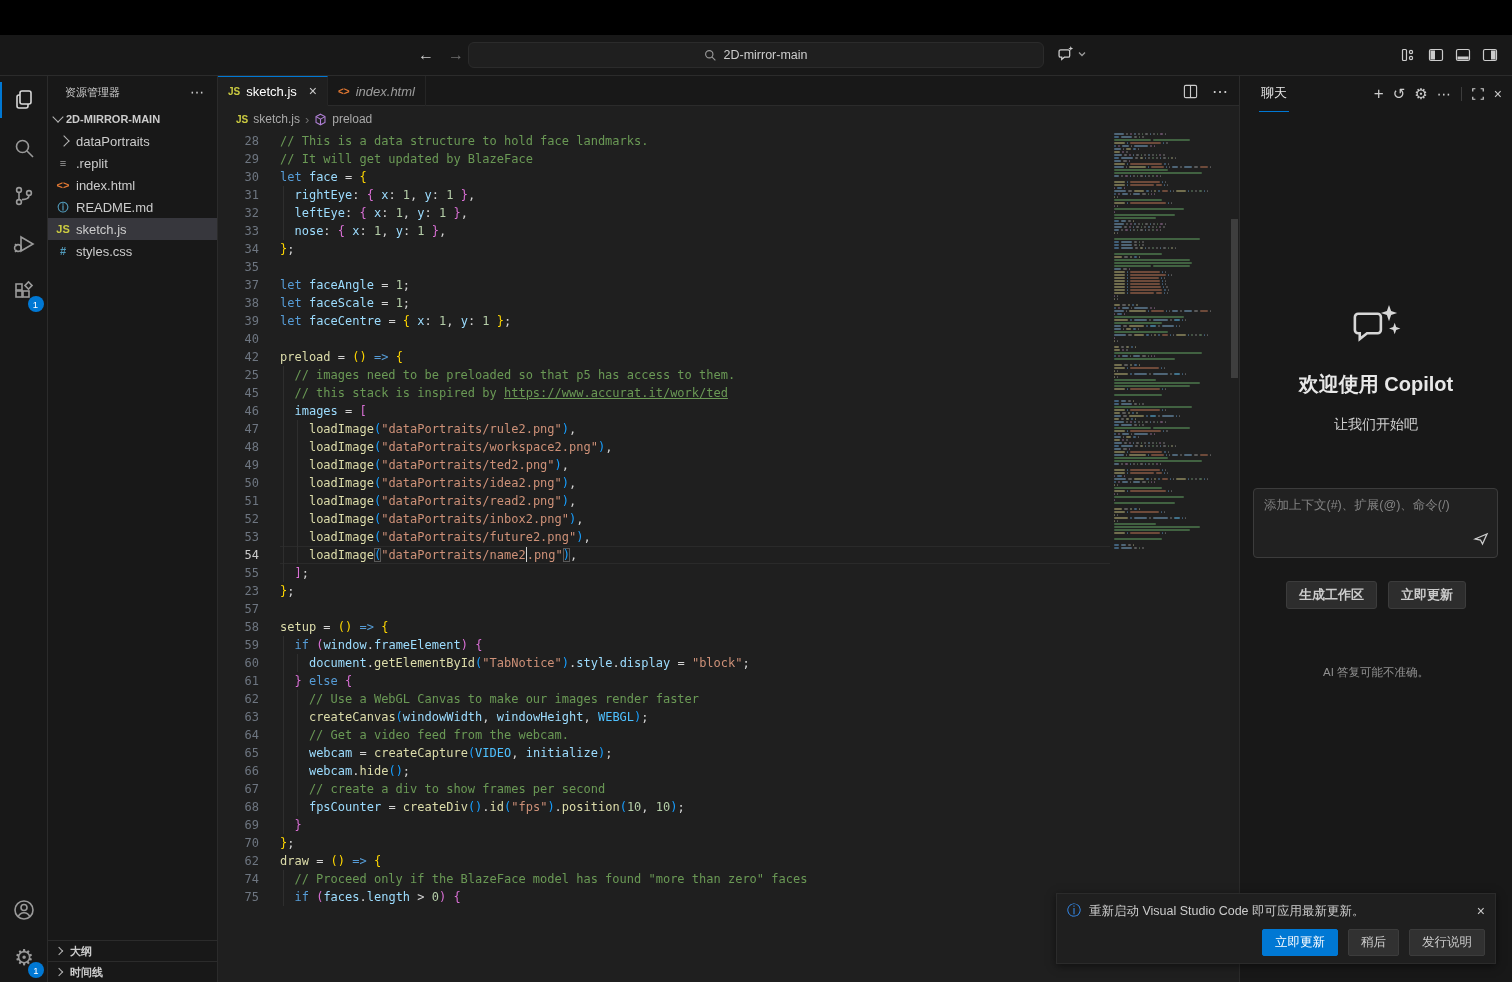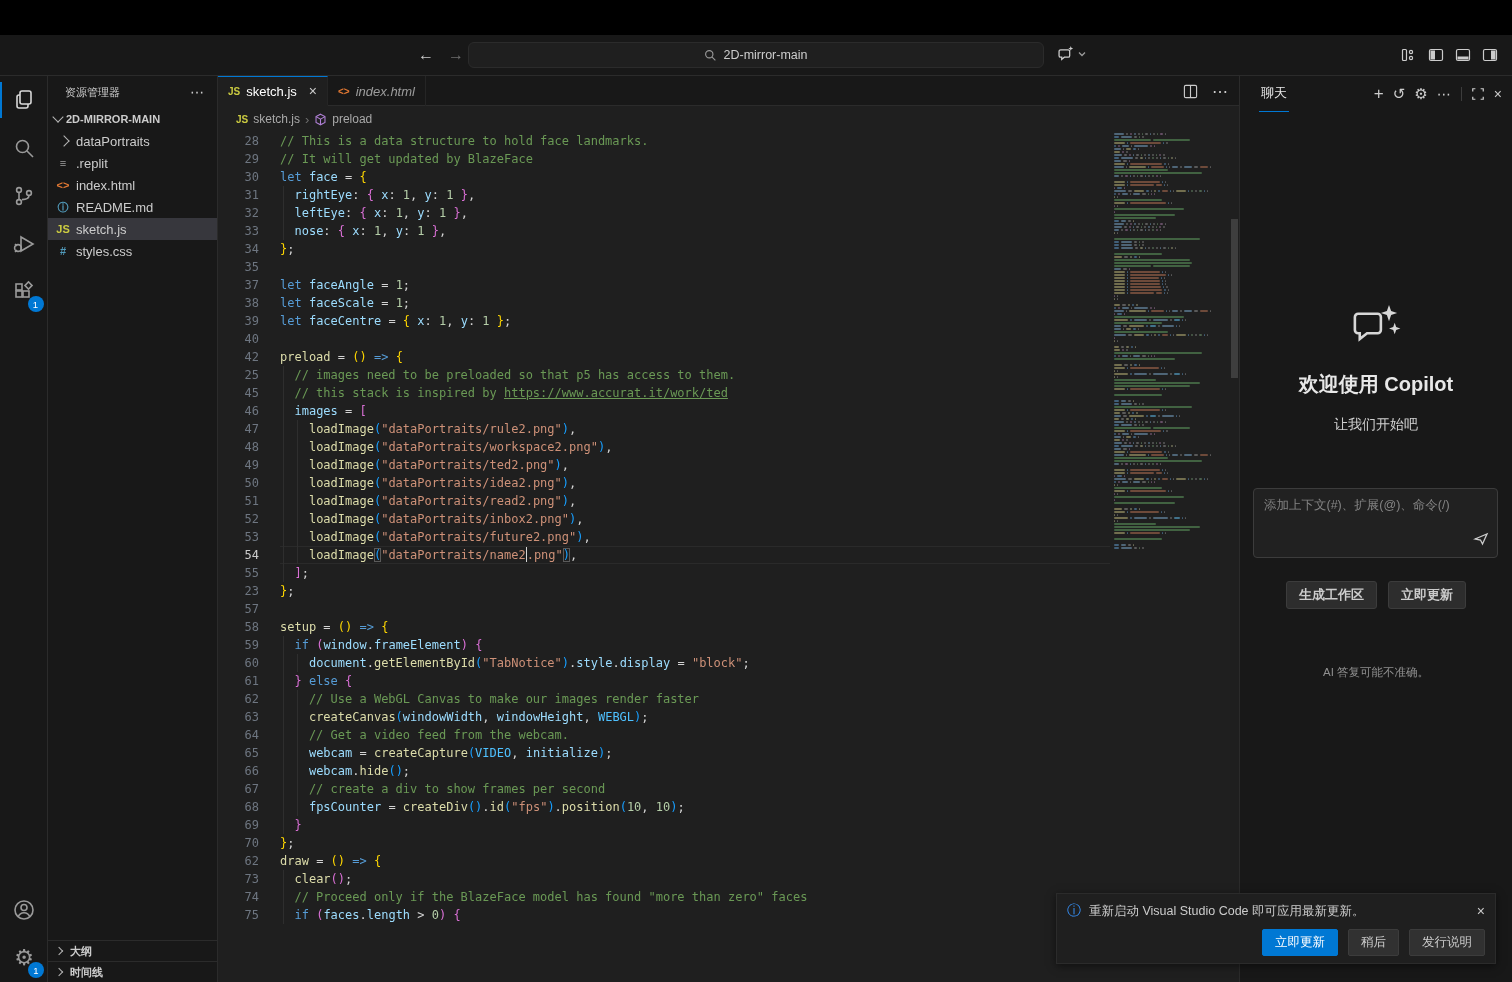--- a/index.html
+++ b/index.html
@@ -332,21 +332,20 @@
             <div class="crow"><span class="lnum">62</span><span class="ltext"><i class="g" style="left: calc(0ch + 3px);"></i><i class="g" style="left: calc(2ch + 3px);"></i><span class="tk-c">    // Use a WebGL Canvas to make our images render faster</span></span></div>
             <div class="crow"><span class="lnum">63</span><span class="ltext"><i class="g" style="left: calc(0ch + 3px);"></i><i class="g" style="left: calc(2ch + 3px);"></i><span class="tk-p">    </span><span class="tk-f">createCanvas</span><span class="tk-b3">(</span><span class="tk-v">windowWidth</span><span class="tk-p">, </span><span class="tk-v">windowHeight</span><span class="tk-p">, </span><span class="tk-ct">WEBGL</span><span class="tk-b3">)</span><span class="tk-p">;</span></span></div>
             <div class="crow"><span class="lnum">64</span><span class="ltext"><i class="g" style="left: calc(0ch + 3px);"></i><i class="g" style="left: calc(2ch + 3px);"></i><span class="tk-c">    // Get a video feed from the webcam.</span></span></div>
             <div class="crow"><span class="lnum">65</span><span class="ltext"><i class="g" style="left: calc(0ch + 3px);"></i><i class="g" style="left: calc(2ch + 3px);"></i><span class="tk-p">    </span><span class="tk-v">webcam</span><span class="tk-p"> = </span><span class="tk-f">createCapture</span><span class="tk-b3">(</span><span class="tk-ct">VIDEO</span><span class="tk-p">, </span><span class="tk-v">initialize</span><span class="tk-b3">)</span><span class="tk-p">;</span></span></div>
             <div class="crow"><span class="lnum">66</span><span class="ltext"><i class="g" style="left: calc(0ch + 3px);"></i><i class="g" style="left: calc(2ch + 3px);"></i><span class="tk-p">    </span><span class="tk-v">webcam</span><span class="tk-p">.</span><span class="tk-f">hide</span><span class="tk-b3">()</span><span class="tk-p">;</span></span></div>
             <div class="crow"><span class="lnum">67</span><span class="ltext"><i class="g" style="left: calc(0ch + 3px);"></i><i class="g" style="left: calc(2ch + 3px);"></i><span class="tk-c">    // create a div to show frames per second</span></span></div>
             <div class="crow"><span class="lnum">68</span><span class="ltext"><i class="g" style="left: calc(0ch + 3px);"></i><i class="g" style="left: calc(2ch + 3px);"></i><span class="tk-p">    </span><span class="tk-v">fpsCounter</span><span class="tk-p"> = </span><span class="tk-f">createDiv</span><span class="tk-b3">()</span><span class="tk-p">.</span><span class="tk-f">id</span><span class="tk-b3">(</span><span class="tk-s">"fps"</span><span class="tk-b3">)</span><span class="tk-p">.</span><span class="tk-f">position</span><span class="tk-b3">(</span><span class="tk-n">10</span><span class="tk-p">, </span><span class="tk-n">10</span><span class="tk-b3">)</span><span class="tk-p">;</span></span></div>
             <div class="crow"><span class="lnum">69</span><span class="ltext"><i class="g" style="left: calc(0ch + 3px);"></i><span class="tk-p">  </span><span class="tk-b2">}</span></span></div>
             <div class="crow"><span class="lnum">70</span><span class="ltext"><span class="tk-b1">}</span><span class="tk-p">;</span></span></div>
             <div class="crow"><span class="lnum">62</span><span class="ltext"><span class="tk-f">draw</span><span class="tk-p"> = </span><span class="tk-b1">()</span><span class="tk-p"> </span><span class="tk-k">=&gt;</span><span class="tk-p"> </span><span class="tk-b1">{</span></span></div>
-            <div class="crow"><span class="lnum">73</span><span class="ltext"><i class="g" style="left: calc(0ch + 3px);"></i><span class="tk-p">  </span><span class="tk-f">clear</span><span class="tk-b2">()</span><span class="tk-p">;</span></span></div>
             <div class="crow"><span class="lnum">74</span><span class="ltext"><i class="g" style="left: calc(0ch + 3px);"></i><span class="tk-c">  // Proceed only if the BlazeFace model has found "more than zero" faces</span></span></div>
             <div class="crow"><span class="lnum">75</span><span class="ltext"><i class="g" style="left: calc(0ch + 3px);"></i><span class="tk-p">  </span><span class="tk-k">if</span><span class="tk-p"> </span><span class="tk-b2">(</span><span class="tk-v">faces</span><span class="tk-p">.</span><span class="tk-v">length</span><span class="tk-p"> &gt; </span><span class="tk-n">0</span><span class="tk-b2">)</span><span class="tk-p"> </span><span class="tk-b2">{</span></span></div>
           </div>
         <div class="minimap" id="minimap">
             <div class="mm-row">
               <span class="mm-seg" style="width: 9.6px; background: rgb(95, 126, 150);"></span>
               <span class="mm-seg" style="width: 2.4px; background: rgb(111, 111, 111);"></span>
               <span class="mm-seg" style="width: 2.4px; background: rgb(126, 95, 126);"></span>
               <span class="mm-seg" style="width: 1.2px; background: rgb(95, 126, 150);"></span>
               <span class="mm-seg" style="width: 2.4px; background: rgb(111, 111, 111);"></span>

